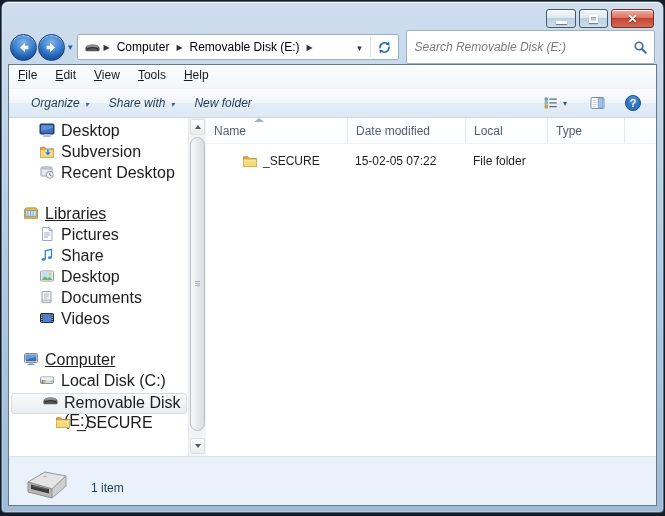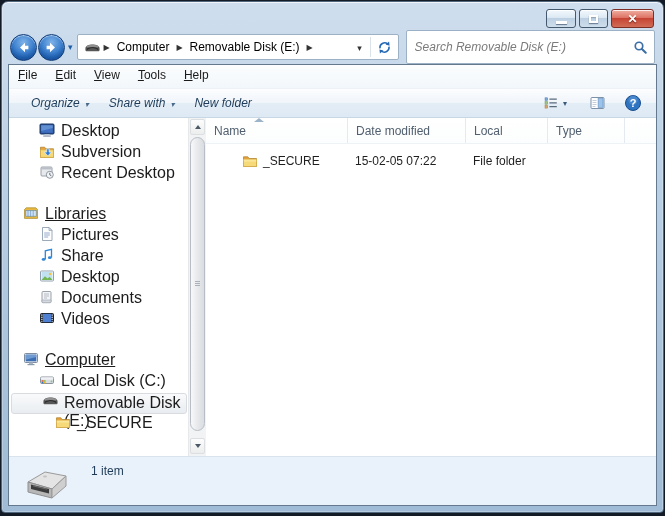--- a/index.html
+++ b/index.html
@@ -95,21 +95,21 @@
     border-left:5px solid transparent; border-right:5px solid transparent; border-bottom:4px solid #9db4c8; }
   .fl-rows { flex:1; }
   .row { height:22px; margin-top:6px; display:flex; align-items:center; }
   .cell { font-size:12px; color:#1f1f1f; flex:none; padding-left:7px; white-space:nowrap; overflow:hidden; }
   .cell.name { display:flex; align-items:center; padding-left:36px; }
   .cell.name .icon { width:16px; height:16px; margin-right:5px; flex:none; }
 
   
   .statusbar { height:49px; flex:none; background:#e9f2fa; border-top:1px solid #d9e3ee; position:relative; }
   .status-icon { position:absolute; left:14px; top:11px; }
-  .status-text { position:absolute; left:82px; top:7px; font-size:12px; color:#1f3b57; }
+  .status-text { position:absolute; left:82px; top:24px; font-size:12px; color:#1f3b57; }
 </style>
 </head>
 <body>
 
 <div class="screen">
   <div class="window">
 
     <div class="win-controls">
       <div class="cap-btn min">
           <span class="glyph-min"></span>

